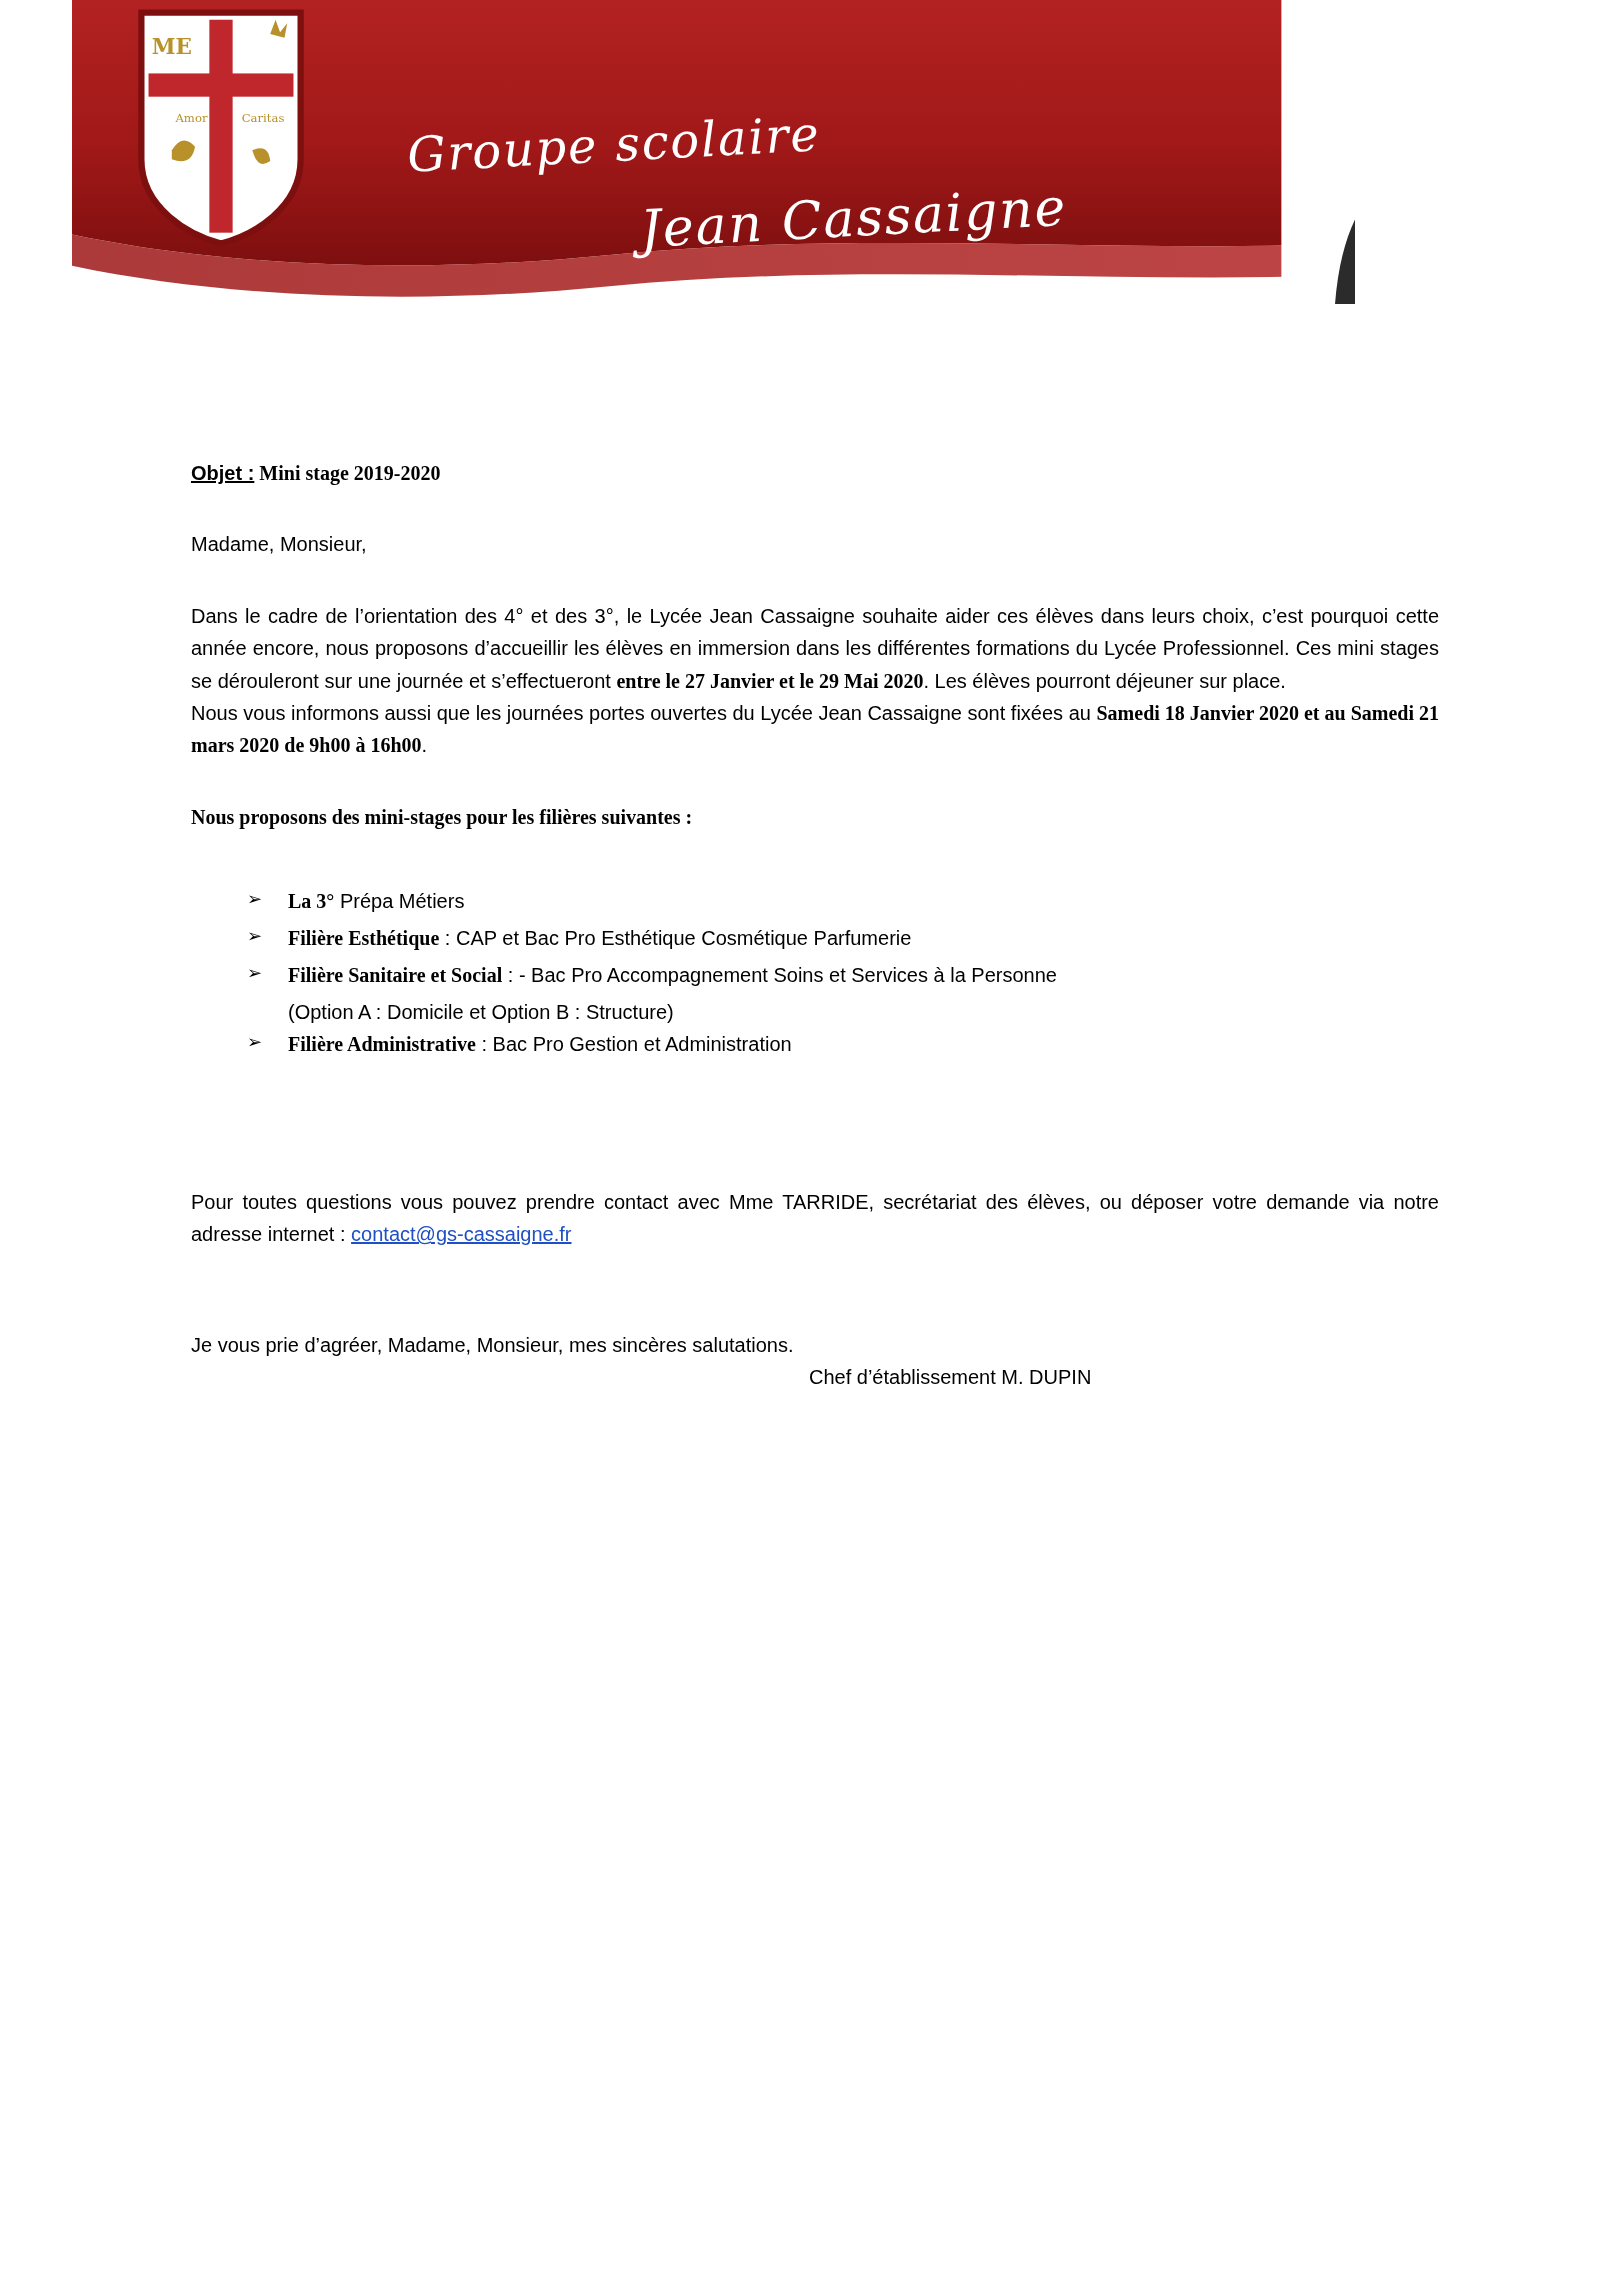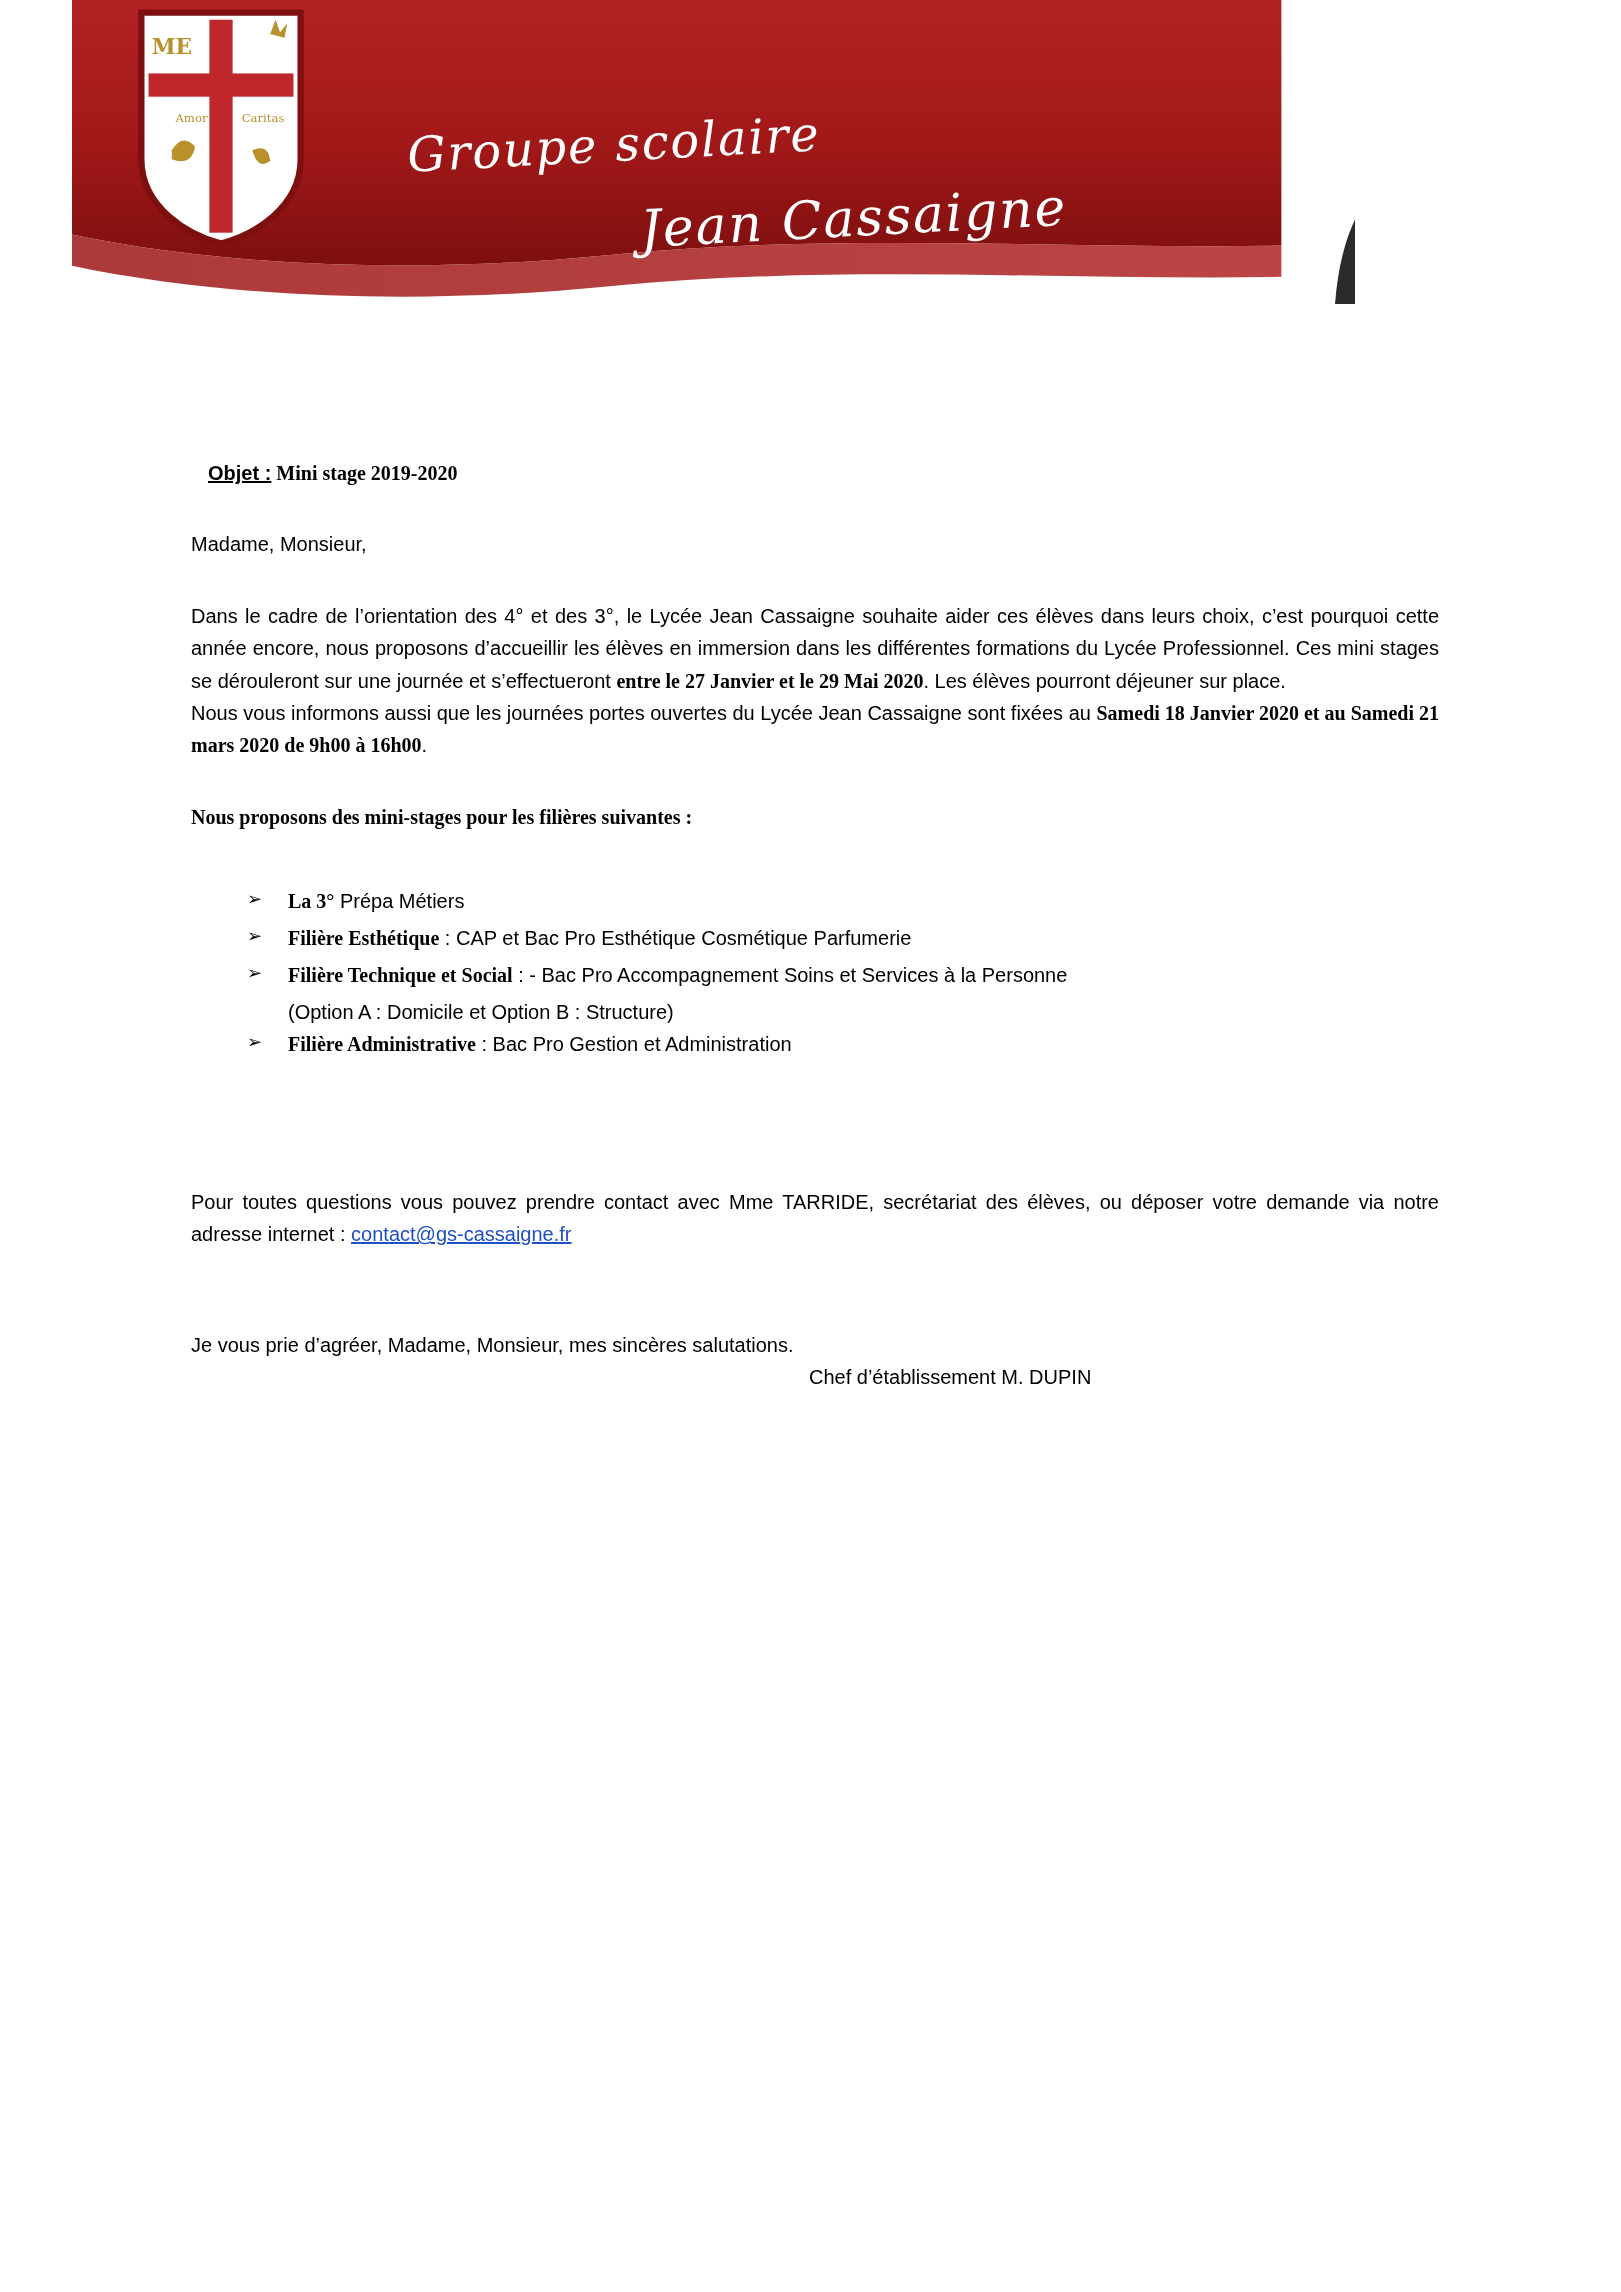--- a/index.html
+++ b/index.html
@@ -87,21 +87,20 @@
     color: #000000;
   }
   .letter p {
     margin: 0 0 0 0;
     text-align: justify;
   }
   .b { font-weight: bold; font-family: Liberation Serif, serif; }
   .u-bold {
     font-weight: bold;
     text-decoration: underline;
-    margin-left: 17px;
   }
   .gap-sm { height: 30px; }
   .gap-md { height: 39px; }
   .gap-lg { height: 52px; }
 
   .subject { margin-bottom: 0; }
 
   .bullets {
     margin: 0;
     padding: 0;
@@ -224,21 +223,21 @@
     <li>
       <span class="arrow">➢</span>
       <span class="b">La 3°</span><span> Prépa  Métiers</span>
     </li>
     <li>
       <span class="arrow">➢</span>
       <span class="b">Filière Esthétique</span><span> : CAP et Bac Pro Esthétique Cosmétique Parfumerie</span>
     </li>
     <li>
       <span class="arrow">➢</span>
-      <span class="b">Filière Technique et Social</span><span> : - Bac Pro Accompagnement Soins et Services à la Personne</span>
+      <span class="b">Filière Sanitaire et Social</span><span> : - Bac Pro Accompagnement Soins et Services à la Personne</span>
     </li>
   </ul>
 
   <div class="sub-line">(Option A : Domicile et Option B : Structure)</div>
 
   <ul class="bullets">
     <li>
       <span class="arrow">➢</span>
       <span class="b">Filière Administrative</span><span> : Bac Pro Gestion et Administration</span>
     </li>

